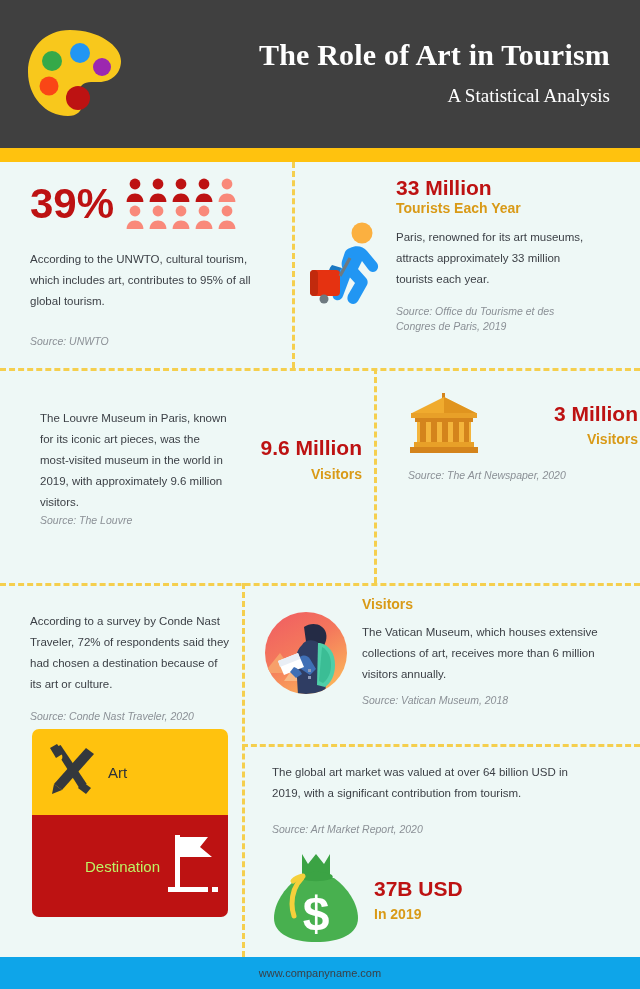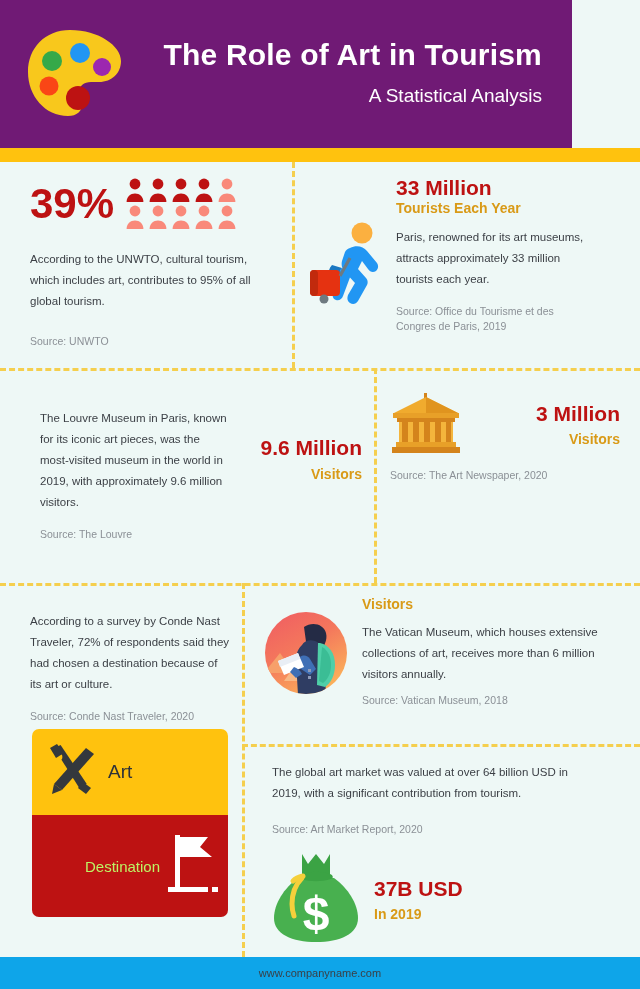--- a/index.html
+++ b/index.html
@@ -6,22 +6,23 @@
   html, body {
     width: 640px; height: 989px;
     font-family: "Liberation Sans", sans-serif;
     background: #eef8f6;
     overflow: hidden;
   }
   .page { position: relative; width: 640px; height: 989px; background: #eef8f6; }
 
   
   .header {
-    position: absolute; left: 0; top: 0; width: 572px; height: 148px;
-    background: #701a75;
+    position: absolute; left: 0; top: 0; width: 640px; height: 148px;
+    background: #404040;
+    font-family: Liberation Serif, serif;
   }
   .palette { position: absolute; left: 24px; top: 28px; width: 100px; height: 96px; }
   .header-text {
     position: absolute; right: 30px; top: 38px; width: 470px;
     text-align: right; color: #ffffff;
   }
   .title {
     font-size: 30px; font-weight: bold; letter-spacing: 0.2px;
     line-height: 1.1; color: #ffffff;
   }
@@ -39,21 +40,21 @@
   }
   .vdash {
     position: absolute; width: 0; border-left: 3px dashed #f5cf4e;
   }
 
   
   .body-text {
     font-size: 11.5px; line-height: 1.82; color: #3b3f45;
   }
   .source-text {
-    font-size: 10.5px; line-height: 1.5; color: #8b9096;
+    font-size: 10.5px; line-height: 1.5; color: #8b9096; font-style: italic;
   }
   .stat-big {
     font-size: 21px; font-weight: bold; color: #bd1212; line-height: 1.15;
   }
   .stat-sub {
     font-size: 14px; font-weight: bold; color: #d99a17; line-height: 1.2;
   }
 
   
   .cell1 { position: absolute; left: 30px; top: 178px; width: 250px; }
@@ -71,26 +72,26 @@
   .cell2-flex { display: flex; gap: 6px; }
   .traveler { flex: 0 0 84px; margin-top: 46px; }
   .cell2-txt { flex: 1; }
   .cell2-txt .body-text { margin-top: 10px; width: 200px; }
   .cell2-txt .source-text { margin-top: 14px; width: 196px; }
 
   
   .cell3 { position: absolute; left: 40px; top: 408px; width: 330px; }
   .cell3-flex { display: flex; }
   .cell3-left { width: 190px; }
-  .cell3-left .source-text { margin-top: 14px; }
+  .cell3-left .source-text { }
   .cell3-right { width: 132px; text-align: right; padding-top: 28px; }
   .cell3-right .stat-sub { margin-top: 6px; }
 
   
-  .cell4 { position: absolute; left: 390px; top: 392px; width: 230px; }
+  .cell4 { position: absolute; left: 408px; top: 392px; width: 230px; }
   .cell4-top { display: flex; align-items: center; gap: 10px; }
   .museum { flex: 0 0 72px; }
   .cell4-stat { flex: 1; text-align: right; }
   .cell4-stat .stat-sub { margin-top: 5px; }
   .cell4 .body-text { margin-top: 14px; width: 225px; }
   .cell4 .source-text { margin-top: 10px; }
 
   
   .cell5 { position: absolute; left: 30px; top: 611px; width: 200px; }
   .cell5 .source-text { margin-top: 14px; }
@@ -106,21 +107,21 @@
 
   
   .boxes {
     position: absolute; left: 32px; top: 729px;
     width: 196px; border-radius: 7px; overflow: hidden;
   }
   .box-art {
     height: 86px; background: #ffc20e;
     display: flex; align-items: center; padding: 0 10px; gap: 10px;
   }
-  .box-art-label { font-size: 19px; color: #2e3238; }
+  .box-art-label { font-size: 15px; color: #2e3238; }
   .box-dest {
     height: 102px; background: #bd1212;
     display: flex; align-items: center; justify-content: flex-end;
     padding: 0 8px 0 12px; gap: 8px;
   }
   .box-dest-label { font-size: 15px; color: #bef264; }
 
   
   .cell8 { position: absolute; left: 272px; top: 762px; width: 350px; }
   .cell8 .body-text { width: 320px; }

